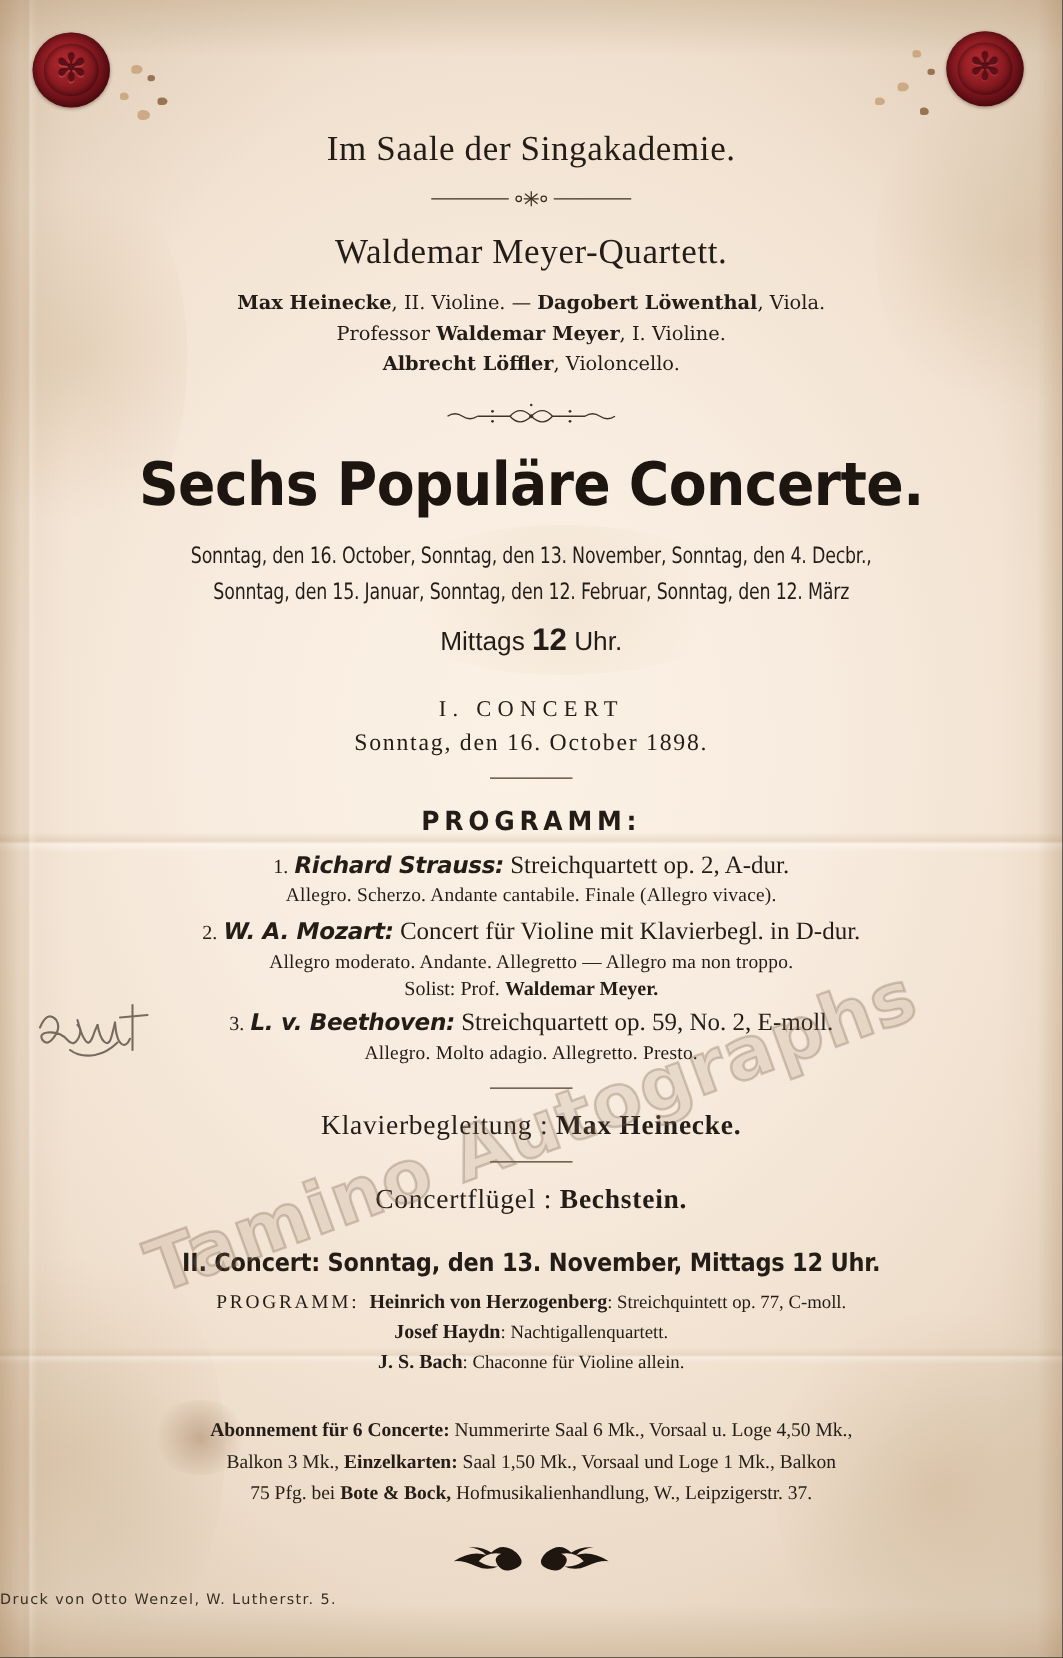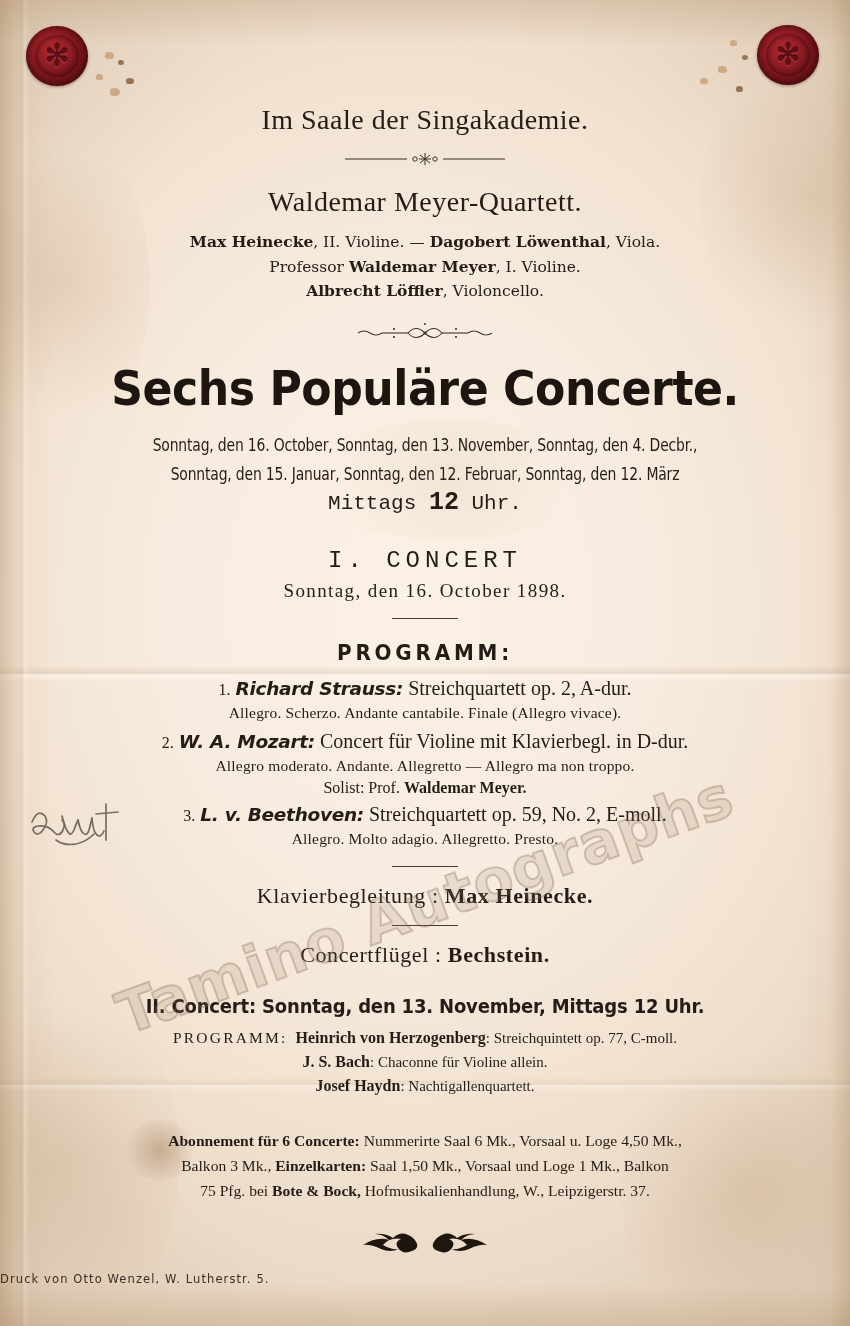--- a/index.html
+++ b/index.html
@@ -180,32 +180,32 @@
   .dates {
     font-family: "DejaVu Sans Condensed", "DejaVu Sans", "Liberation Sans", sans-serif;
     font-size: 18px;
     transform: scaleX(0.86);
     line-height: 1.62;
     letter-spacing: -0.2px;
   }
 
   .time-line {
     font-size: 21px;
-    font-family: Liberation Mono, monospace;
+    margin-top: 10px;
+    font-family: Liberation Sans, sans-serif;
   }
   .time-line .hour {
     font-weight: 700;
     font-size: 25px;
   }
 
   .concert-no {
-    font-size: 24px;
+    font-size: 18px;
     letter-spacing: 5px;
     margin: 30px 0 6px 0;
-    font-family: Liberation Mono, monospace;
   }
   .concert-date {
     font-size: 19px;
     letter-spacing: 1.4px;
   }
 
   .short-rule {
     width: 66px;
     height: 0;
     border-top: 1.4px solid #4a3a2b;
@@ -487,24 +487,24 @@
     </div>
 
     <div class="second-concert-head">II. Concert: Sonntag, den 13. November, Mittags 12 Uhr.</div>
 
     <div class="sc-row">
       <div>
         <span class="sc-label">PROGRAMM:</span>&nbsp;
         <span class="sc-name">Heinrich von Herzogenberg</span><span class="sc-work">: Streichquintett op. 77, C-moll.</span>
       </div>
       <div>
+        <span class="sc-name">Josef Haydn</span><span class="sc-work">: Nachtigallenquartett.</span>
+      </div>
+      <div>
         <span class="sc-name">J. S. Bach</span><span class="sc-work">: Chaconne für Violine allein.</span>
-      </div>
-      <div>
-        <span class="sc-name">Josef Haydn</span><span class="sc-work">: Nachtigallenquartett.</span>
       </div>
     </div>
 
     <div class="prices">
       <div>
         <b>Abonnement für 6 Concerte:</b><span> Nummerirte Saal 6 Mk., Vorsaal u. Loge 4,50 Mk.,</span>
       </div>
       <div>
         <span>Balkon 3 Mk., </span><b>Einzelkarten:</b><span> Saal 1,50 Mk., Vorsaal und Loge 1 Mk.,  Balkon</span>
       </div>

